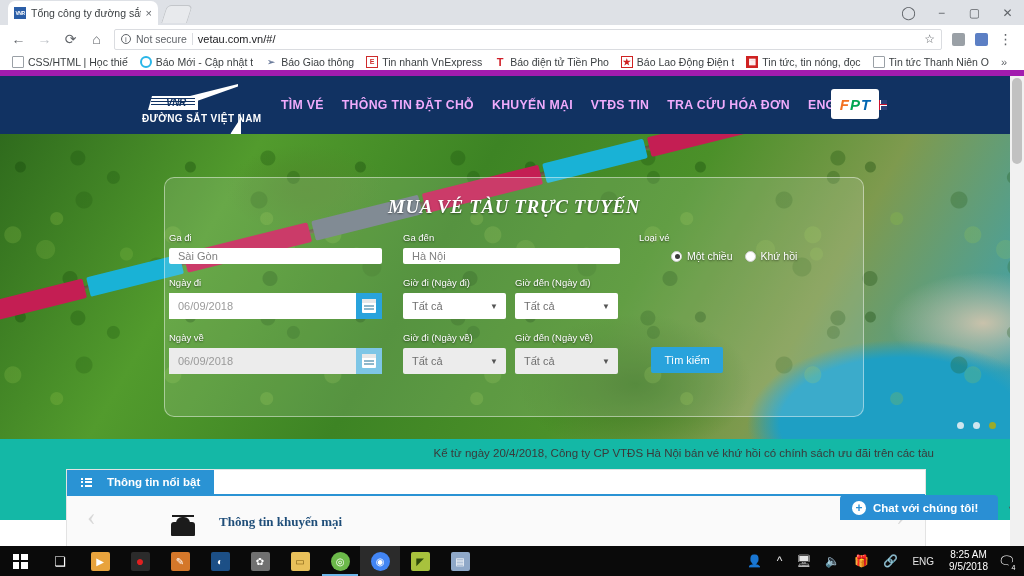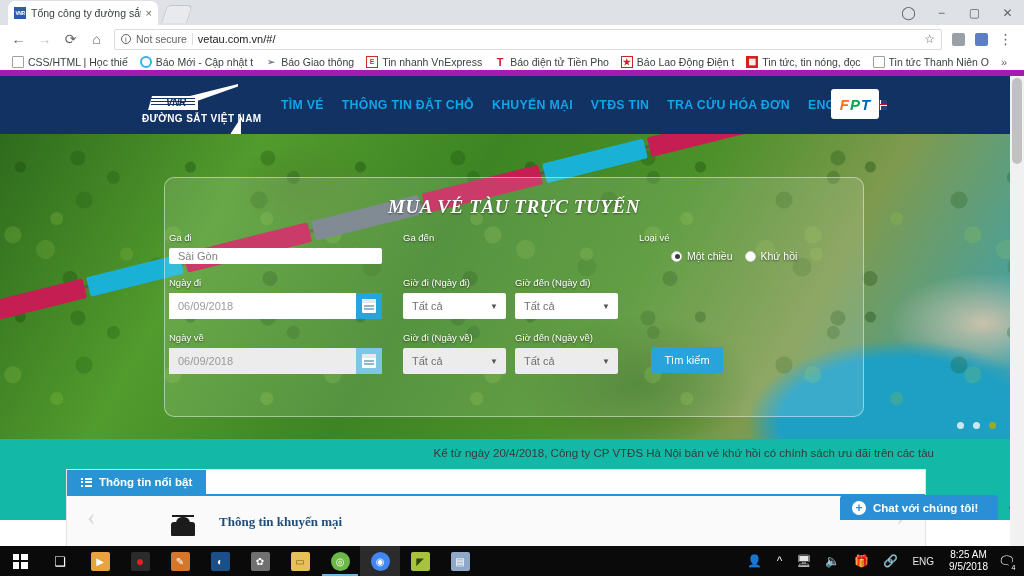--- a/index.html
+++ b/index.html
@@ -94,21 +94,21 @@
     position:absolute; left:8px; top:14px; width:50px; height:14px; background:#fff;
     clip-path: polygon(8% 0, 100% 0, 100% 100%, 0 100%);
   }
   .logo-train-lines { position:absolute; left:11px; top:16px; width:44px; height:10px; }
   .logo-train-lines i { display:block; height:1px; background:#113262; margin-bottom:2px; width:100%; }
   .logo-vnr { position:absolute; left:26px; top:15px; font-size:10px; font-weight:bold;
               font-style:italic; color:#113262; letter-spacing:-0.5px; }
   .logo-text { position:absolute; left:2px; top:31px; font-size:10px; font-weight:bold;
                color:#fff; letter-spacing:0.4px; white-space:nowrap;text-align:right; }
   .nav { position:absolute; left:272px; top:0; height:58px; display:flex; align-items:center; gap:0; }
-  .nav-item { color:#0ea5e9; font-size:12.3px; font-weight:bold; letter-spacing:0.3px;
+  .nav-item { color:#f0abfc; font-size:12.3px; font-weight:bold; letter-spacing:0.3px;
               padding:0 9px; white-space:nowrap; }
   .flag {
     display:inline-block; width:16px; height:10px; margin-left:6px; vertical-align:-1px;
     background:
       linear-gradient(to bottom, transparent 40%, #fff 40%, #fff 60%, transparent 60%),
       linear-gradient(to right, transparent 40%, #fff 40%, #fff 60%, transparent 60%),
       #2a3f78;
     position:relative;
   }
   .flag::after{
@@ -213,21 +213,21 @@
   .gap-lbl { height:15px; }
 
   
   .content { position:relative; background:#14b8a6; height:81px; }
   .notice { text-align:right; padding:8px 90px 0 0; font-size:11.5px; color:#3a3a3a; }
   .panel-wrap { margin:10px 0 0 66px; width:860px; background:#fff; border:1px solid #e3e3e3;
                 border-bottom:none; position:relative; }
   .tabhead { display:flex; border-bottom:2px solid #2a93d4; height:26px; }
   .tabactive {
     background:#2a93d4; color:#fff; font-size:11.5px; font-weight:bold;
-    display:flex; align-items:center; gap:7px; padding:0 14px;
+    display:flex; align-items:center; gap:15px; padding:0 14px;
   }
   .list-ico { display:flex; flex-direction:column; gap:1.5px; }
   .list-ico span { display:flex; gap:2px; align-items:center; }
   .list-ico i { display:block; width:2px; height:2px; background:#fff; }
   .list-ico b { display:block; width:7px; height:2px; background:#fff; }
   .carousel { position:relative; height:52px; background:#fafafa; }
   .arrow { position:absolute; top:6px; font-size:26px; color:#d8d8d8; font-family:"Liberation Serif",serif; }
   .arrow.l { left:20px; }
   .arrow.r { right:20px; }
   .promo { position:absolute; left:102px; top:18px; display:flex; align-items:flex-start; gap:22px; }
@@ -407,20 +407,21 @@
         <div class="panel">
           <div class="panel-title">MUA VÉ TÀU TRỰC TUYẾN</div>
 
           <div class="row">
             <div class="col-a">
               <div class="fld-label">Ga đi</div>
               <div class="txtin">Sài Gòn</div>
             </div>
             <div class="col-b">
               <div class="fld-label">Ga đến</div>
+              <div class="txtin wide2">Hà Nội</div>
             </div>
             <div class="col-c">
               <div class="fld-label">Loại vé</div>
               <div class="radios">
                 <div class="radio">
                   <div class="rdo on"></div>
                   <div class="rdo-label">Một chiều</div>
                 </div>
                 <div class="radio">
                   <div class="rdo"></div>

